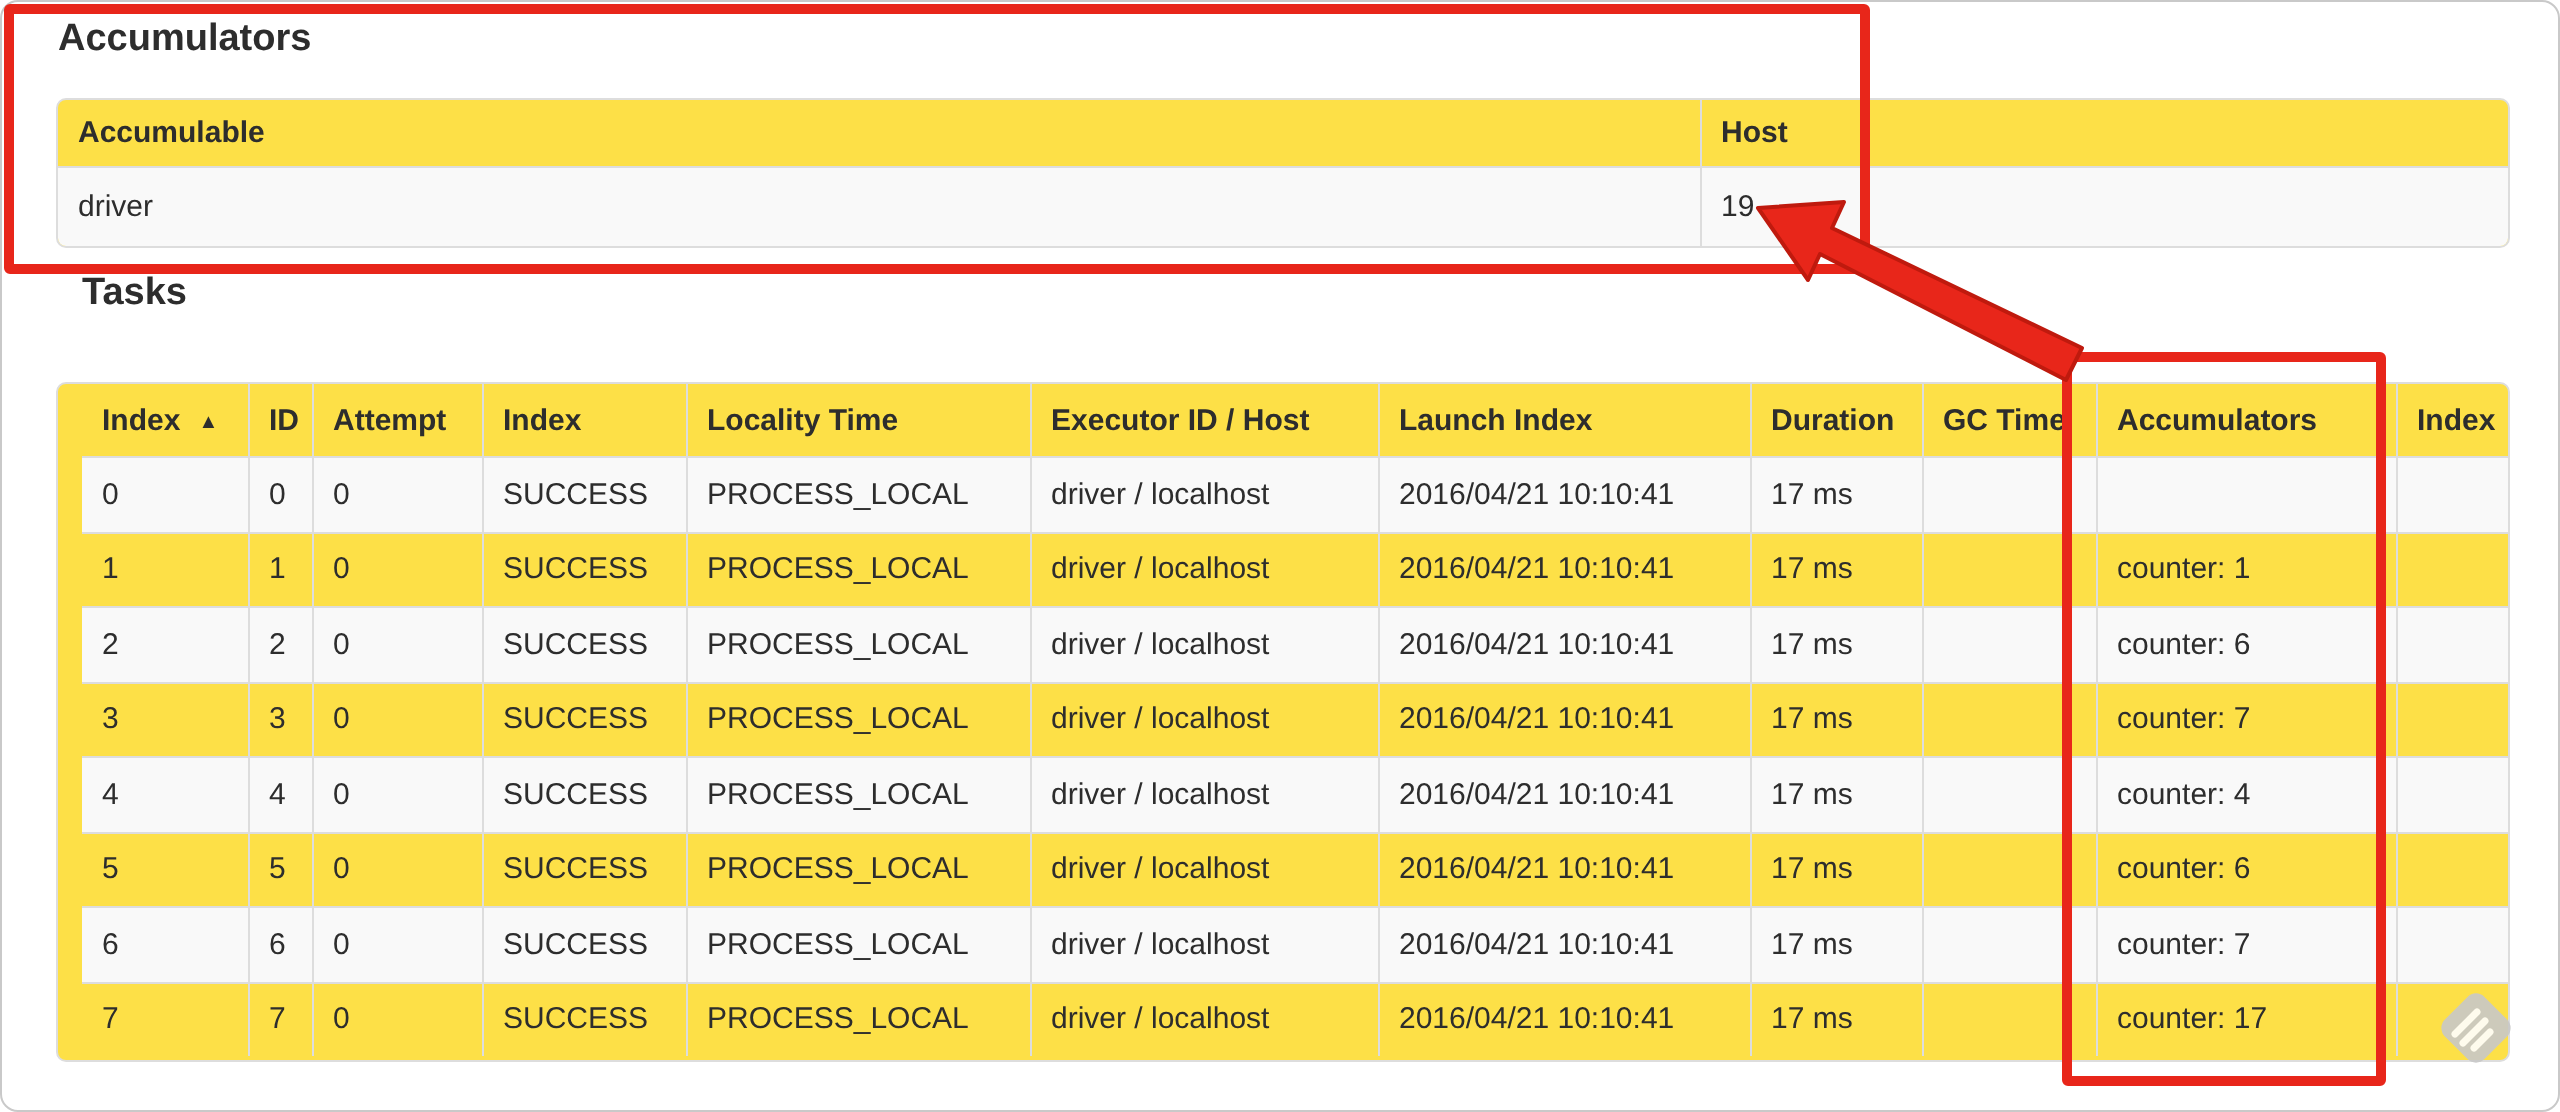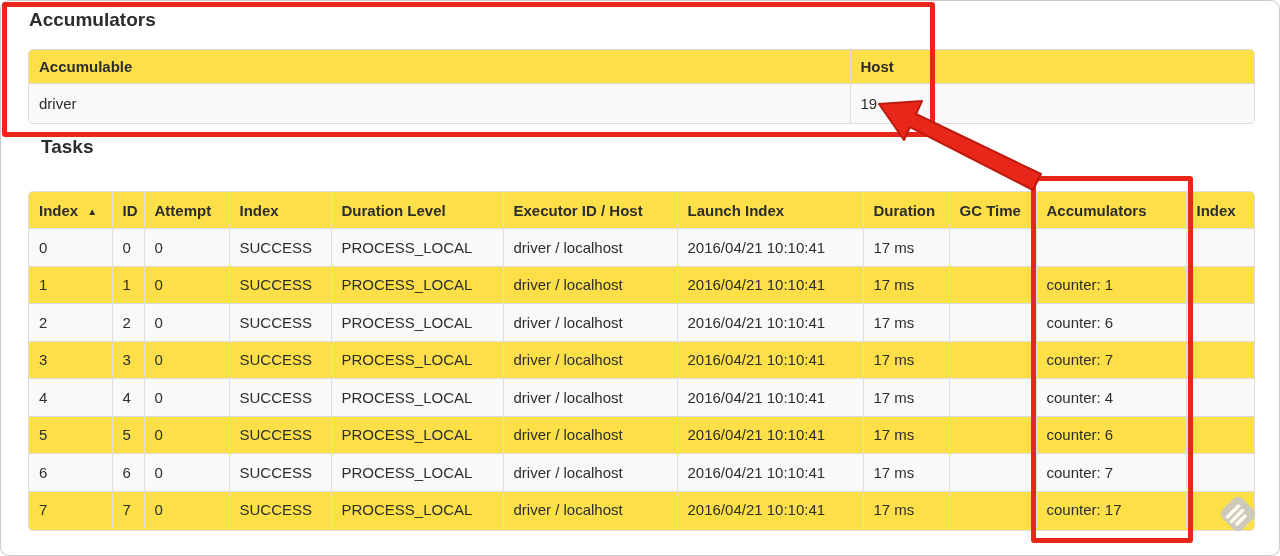--- a/index.html
+++ b/index.html
@@ -16,21 +16,21 @@
     font-weight:bold;color:#2d2d2d;letter-spacing:0;
   }
   #acc-heading{left:29px;top:7px;}
   #tasks-heading{left:29px;top:134px;margin-left:12px;}
 
   .table-wrap{
     position:absolute;left:28px;border:1px solid #dddddd;border-radius:5px;
     background:#fde047;box-sizing:border-box;overflow:hidden;
   }
   #acc-wrap{top:49px;width:1227px;height:75px;}
-  #tasks-wrap{top:191px;width:1227px;height:340px;}
+  #tasks-wrap{top:191px;width:1227px;height:340px;padding-left:12px;}
 
   table{border-collapse:collapse;table-layout:fixed;width:100%;}
   th,td{
     text-align:left;padding:0 10px;font-size:15px;color:#2d2d2d;
     border-left:1px solid #dddddd;white-space:nowrap;overflow:hidden;
     font-weight:normal;vertical-align:middle;
   }
   th{font-weight:bold;}
   th:first-child,td:first-child{border-left:none;}
   tbody td{border-top:1px solid #dddddd;}
@@ -96,21 +96,21 @@
         <col style="width:87px">
       <col style="width:150px">
         <col style="width:68px">
     </colgroup>
     <thead>
         <tr id="tasks-head-row">
           <th><span>Index</span><span class="sort">▲</span></th>
           <th><span>ID</span></th>
           <th><span>Attempt</span></th>
           <th><span>Index</span></th>
-          <th><span>Duration Level</span></th>
+          <th><span>Locality Time</span></th>
           <th><span>Executor ID / Host</span></th>
           <th><span>Launch Index</span></th>
           <th><span>Duration</span></th>
           <th><span>GC Time</span></th>
           <th><span>Accumulators</span></th>
           <th><span>Index</span></th>
         </tr>
       </thead>
     <tbody id="tasks-body">
         <tr class="striped">

